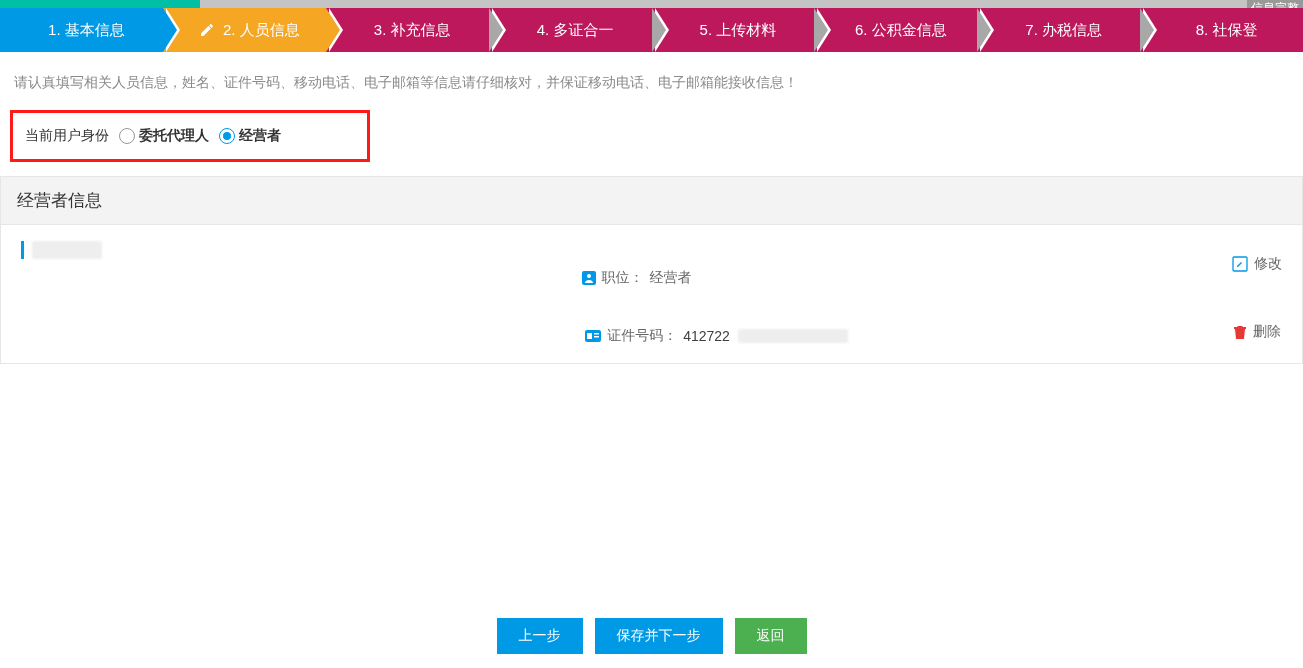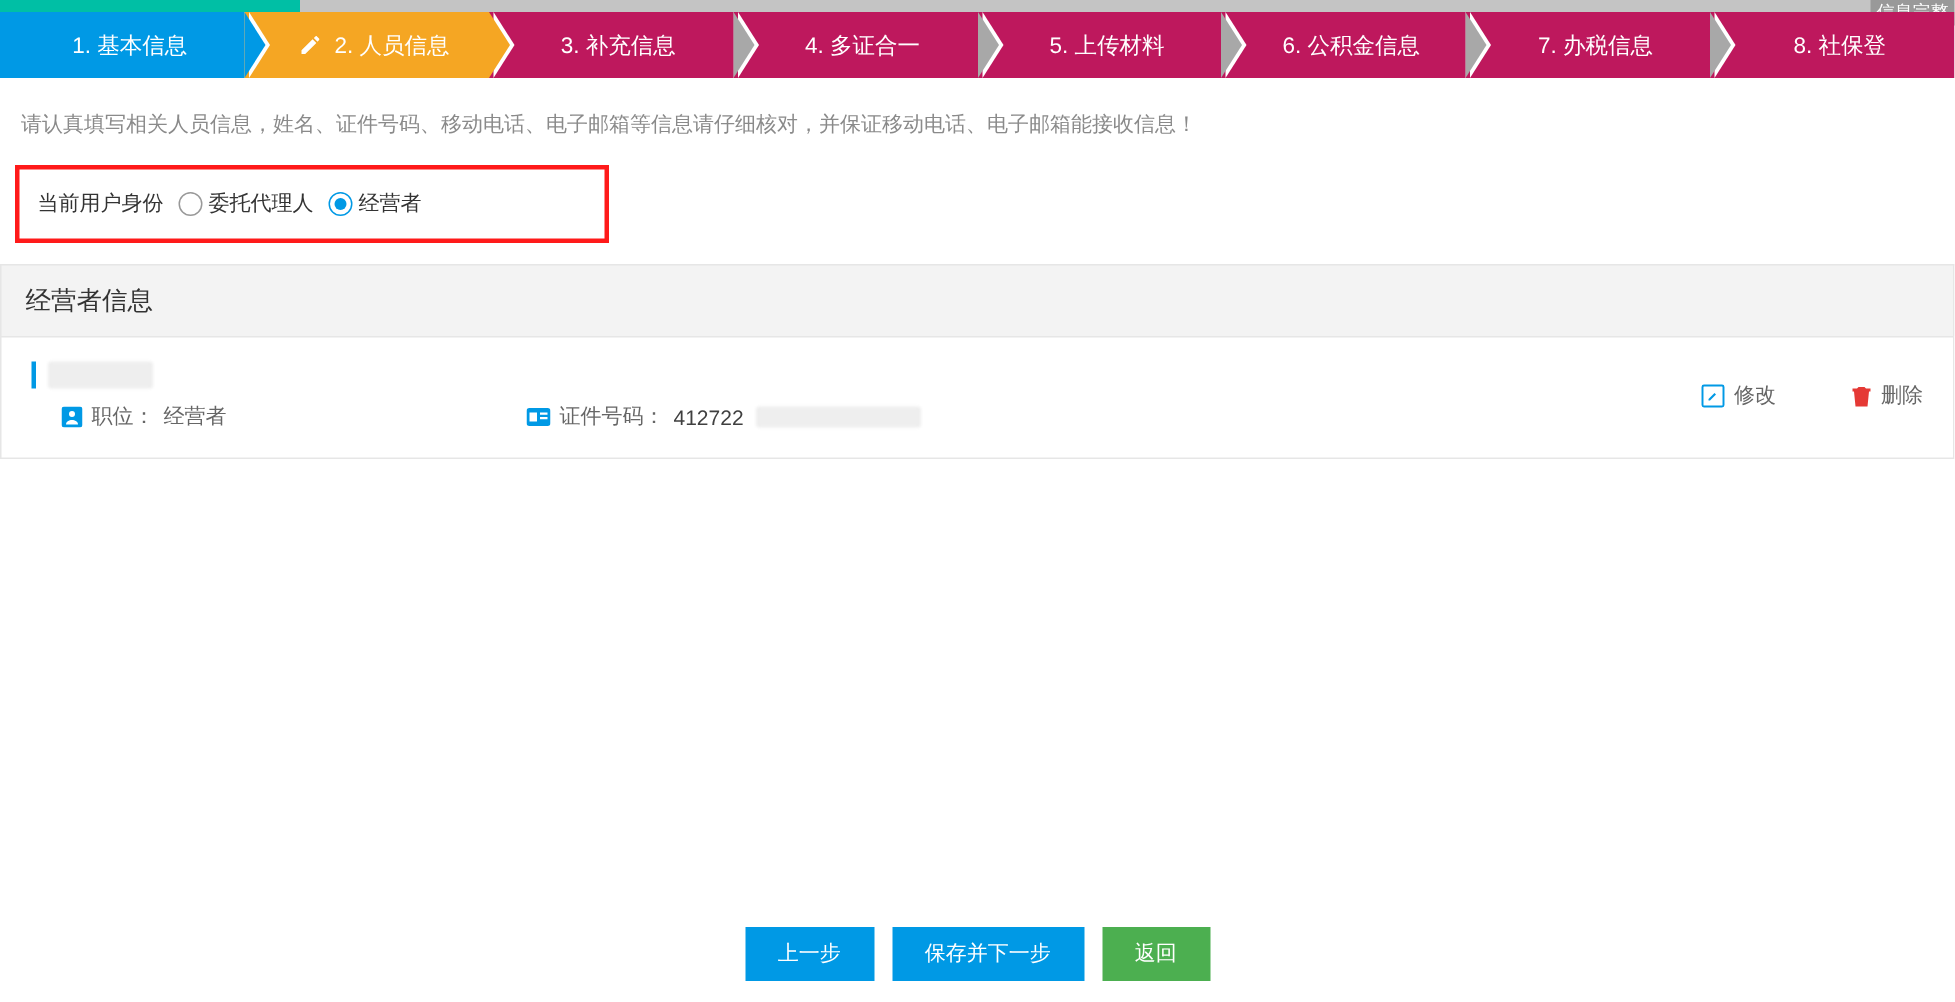--- a/index.html
+++ b/index.html
@@ -15,42 +15,42 @@
 .step::before { content: ""; position: absolute; right: -17px; top: 0; border-top: 22px solid transparent; border-bottom: 22px solid transparent; border-left: 14px solid #fff; z-index: 1; }
 .step:last-child::after, .step:last-child::before { display: none; }
 .step-blue { background: #0099e5; }
 .step-blue::after { border-left-color: #0099e5; }
 .step-orange { background: #f5a623; }
 .step-orange::after { border-left-color: #f5a623; }
 .step .pencil { margin-right: 8px; display:inline-flex; }
 
 .instruction { padding: 22px 14px 12px; color: #8a8a8a; font-size: 14px; }
 
-.role-box { border: 3px solid #ff1a1a; margin: 6px 10px 14px; padding: 14px 12px; display: flex; align-items: flex-start; gap: 10px; width: 396px; }
+.role-box { border: 3px solid #ff1a1a; margin: 6px 10px 14px; padding: 14px 12px; display: flex; align-items: flex-start; gap: 10px; width: 360px; }
 .role-label { font-weight: 500; color: #333; }
-.radio { display: inline-flex; align-items: center; gap: 4px; cursor: pointer; }
+.radio { display: inline-flex; align-items: center; gap: 4px; cursor: pointer; font-weight: bold; }
 .radio-circle { width: 16px; height: 16px; border: 1px solid #999; border-radius: 50%; display: inline-flex; align-items: center; justify-content: center; }
 .radio-checked .radio-circle { border-color: #0099e5; }
 .radio-checked .radio-dot { width: 8px; height: 8px; background: #0099e5; border-radius: 50%; }
 
 .section-header { background: #f3f3f3; padding: 12px 16px; border: 1px solid #e6e6e6; border-bottom: none; }
 .section-title { font-size: 17px; font-weight: 500; color: #333; }
 
 .card { border: 1px solid #e6e6e6; padding: 16px 20px 18px; display: flex; align-items: flex-start; }
 .card-left { flex: 1; }
 .name-row { display: flex; align-items: center; gap: 8px; margin-bottom: 10px; }
 .name-bar { width: 3px; height: 18px; background: #0099e5; }
 .name-blur { width: 70px; height: 18px; background: #eee; border-radius: 2px; filter: blur(1px); }
-.info-row { display: flex; align-items: center; gap: 40px; padding-left: 20px; }
+.info-row { display: flex; align-items: center; gap: 40px; padding-left: 20px; flex-direction: column; }
 .info-item { display: flex; align-items: center; gap: 6px; color: #666; }
 .info-item .label { color:#666; }
 .info-item .val-blur { color:#404040; }
 .id-tail { display:inline-block; width: 110px; height: 14px; background: #eee; vertical-align: middle; border-radius:2px; filter:blur(1px); margin-left:2px; }
 
-.card-actions { display: flex; gap: 50px; align-items: center; padding-top: 14px; }
+.card-actions { display: flex; gap: 50px; align-items: center; padding-top: 14px; flex-direction: column; }
 .action { display: inline-flex; align-items: center; gap: 6px; cursor: pointer; color: #666; }
 .action-edit .ico { color: #0099e5; }
 .action-del .ico { color: #e53935; }
 
 .footer { position: fixed; left: 0; right: 0; bottom: 14px; display: flex; justify-content: center; gap: 12px; }
 .btn { border: none; color: #fff; padding: 9px 22px; font-size: 14px; cursor: pointer; }
 .btn-blue { background: #0099e5; }
 .btn-green { background: #4caf50; text-align: center; }
 
 .ico svg { display:block; }

